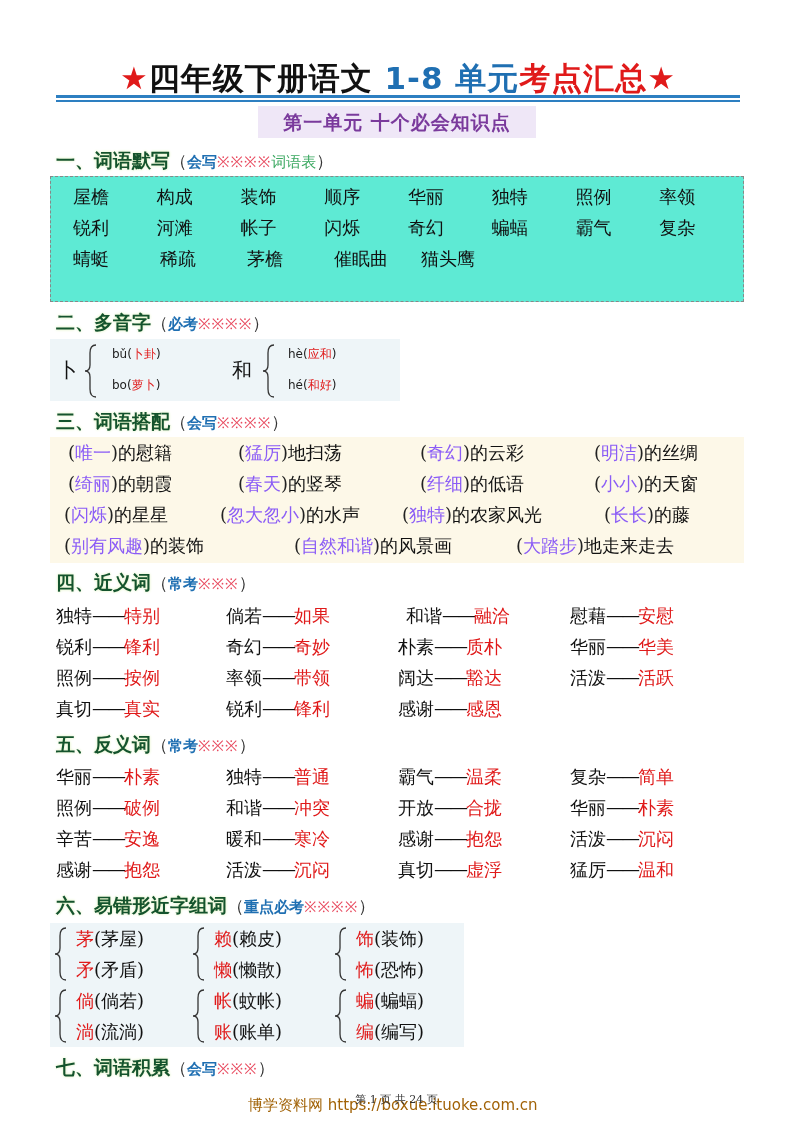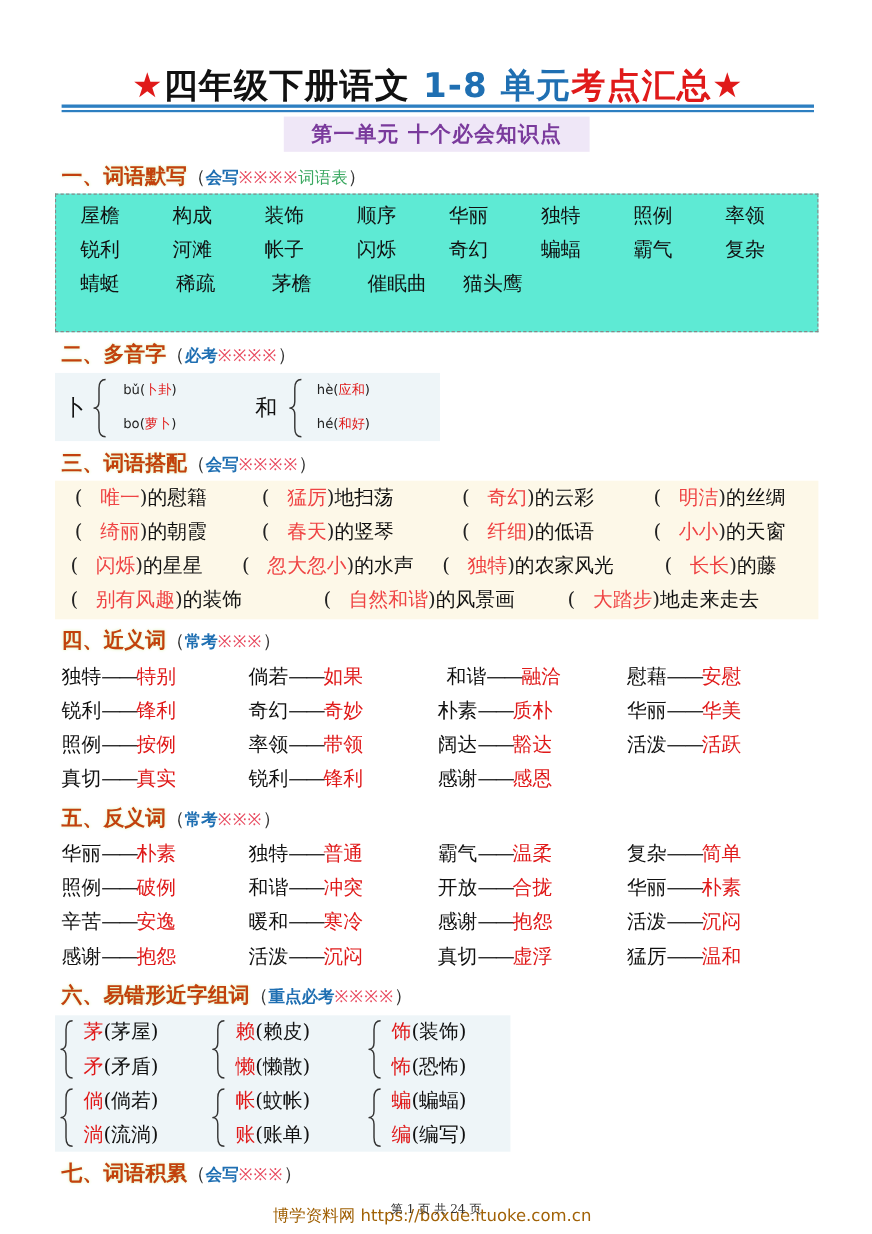--- a/index.html
+++ b/index.html
@@ -9,21 +9,21 @@
   .title-bar { position:absolute; left:56px; top:58px; width:684px; text-align:center; font-family:"DejaVu Sans", sans-serif; font-weight:bold; font-size:31px; line-height:40px; letter-spacing:1px; white-space:nowrap; }
   .title-bar .star { color:#e01a1a; }
   .title-bar .black { color:#111; }
   .title-bar .blue { color:#1f6fb2; }
   .title-bar .red { color:#e01a1a; }
   .title-rule { position:absolute; left:56px; width:684px; height:3px; background:#2d7fc1; }
 
   .unit-banner { position:absolute; left:258px; top:106px; width:278px; height:32px; background:#efe7f7; color:#7a3a9c; font-family:"DejaVu Sans", sans-serif; font-weight:bold; font-size:19px; line-height:32px; text-align:center; letter-spacing:1px; }
 
   .sec-head { position:absolute; left:56px; font-size:19px; line-height:24px; white-space:nowrap; }
-  .sec-head .h { font-family:Liberation Sans, sans-serif; font-weight:bold; color:#c2410c; text-shadow:0 0 3px #d9f0b0; }
+  .sec-head .h { font-family:Liberation Sans, sans-serif; font-weight:bold; color:#14532d; text-shadow:0 0 3px #d9f0b0; }
   .sec-head .paren { color:#333; font-size:17px; }
   .sec-head .tag { font-family:"DejaVu Sans", sans-serif; font-weight:bold; color:#1f6fb2; font-size:15px; }
   .sec-head .stars { color:#e84a5f; font-size:15px; letter-spacing:1px; }
   .sec-head .extra { color:#3aa860; font-size:15px; }
 
   .vocab-box { position:absolute; left:50px; top:176px; width:694px; height:126px; background:#5eead4; border:1px dashed #888; }
   .vocab-grid { position:absolute; left:22px; top:4px; width:670px; }
   .vocab-row { display:flex; height:31px; align-items:center; }
   .vocab-cell { width:87px; font-size:18px; line-height:22px; white-space:nowrap; }
 
@@ -31,21 +31,21 @@
   .poly-char { position:absolute; font-size:20px; line-height:24px; }
   .brace-svg { position:absolute; }
   .poly-line { position:absolute; font-size:12px; line-height:22px; white-space:nowrap; font-family:"DejaVu Sans", sans-serif; }
   .poly-line .py { color:#222; }
   .poly-line .w { color:#e01a1a; font-family:"DejaVu Serif", serif; }
   .poly-line .p { color:#222; }
 
   .collo-box { position:absolute; left:50px; top:437px; width:694px; height:126px; background:#fdf8e8; }
   .collo-item { position:absolute; white-space:nowrap; }
   .collo-item .p { color:#222; }
-  .collo-item .w { color:#ef4444;margin-left:16px; }
+  .collo-item .w { color:#8b5cf6; }
   .collo-item .t { color:#111; }
 
   .pair-row { position:absolute; left:56px; height:31px; font-size:18px; line-height:31px; width:690px; }
   .pair { position:absolute; white-space:nowrap;text-align:center; }
   .pair .a { color:#111; }
   .pair .dash { color:#111; letter-spacing:-2px; }
   .pair .b { color:#e01a1a; }
 
   .conf-box { position:absolute; left:50px; top:923px; width:414px; height:124px; background:#eef5f8; }
   .conf-item { position:absolute; font-size:18px; line-height:31px; white-space:nowrap; }

